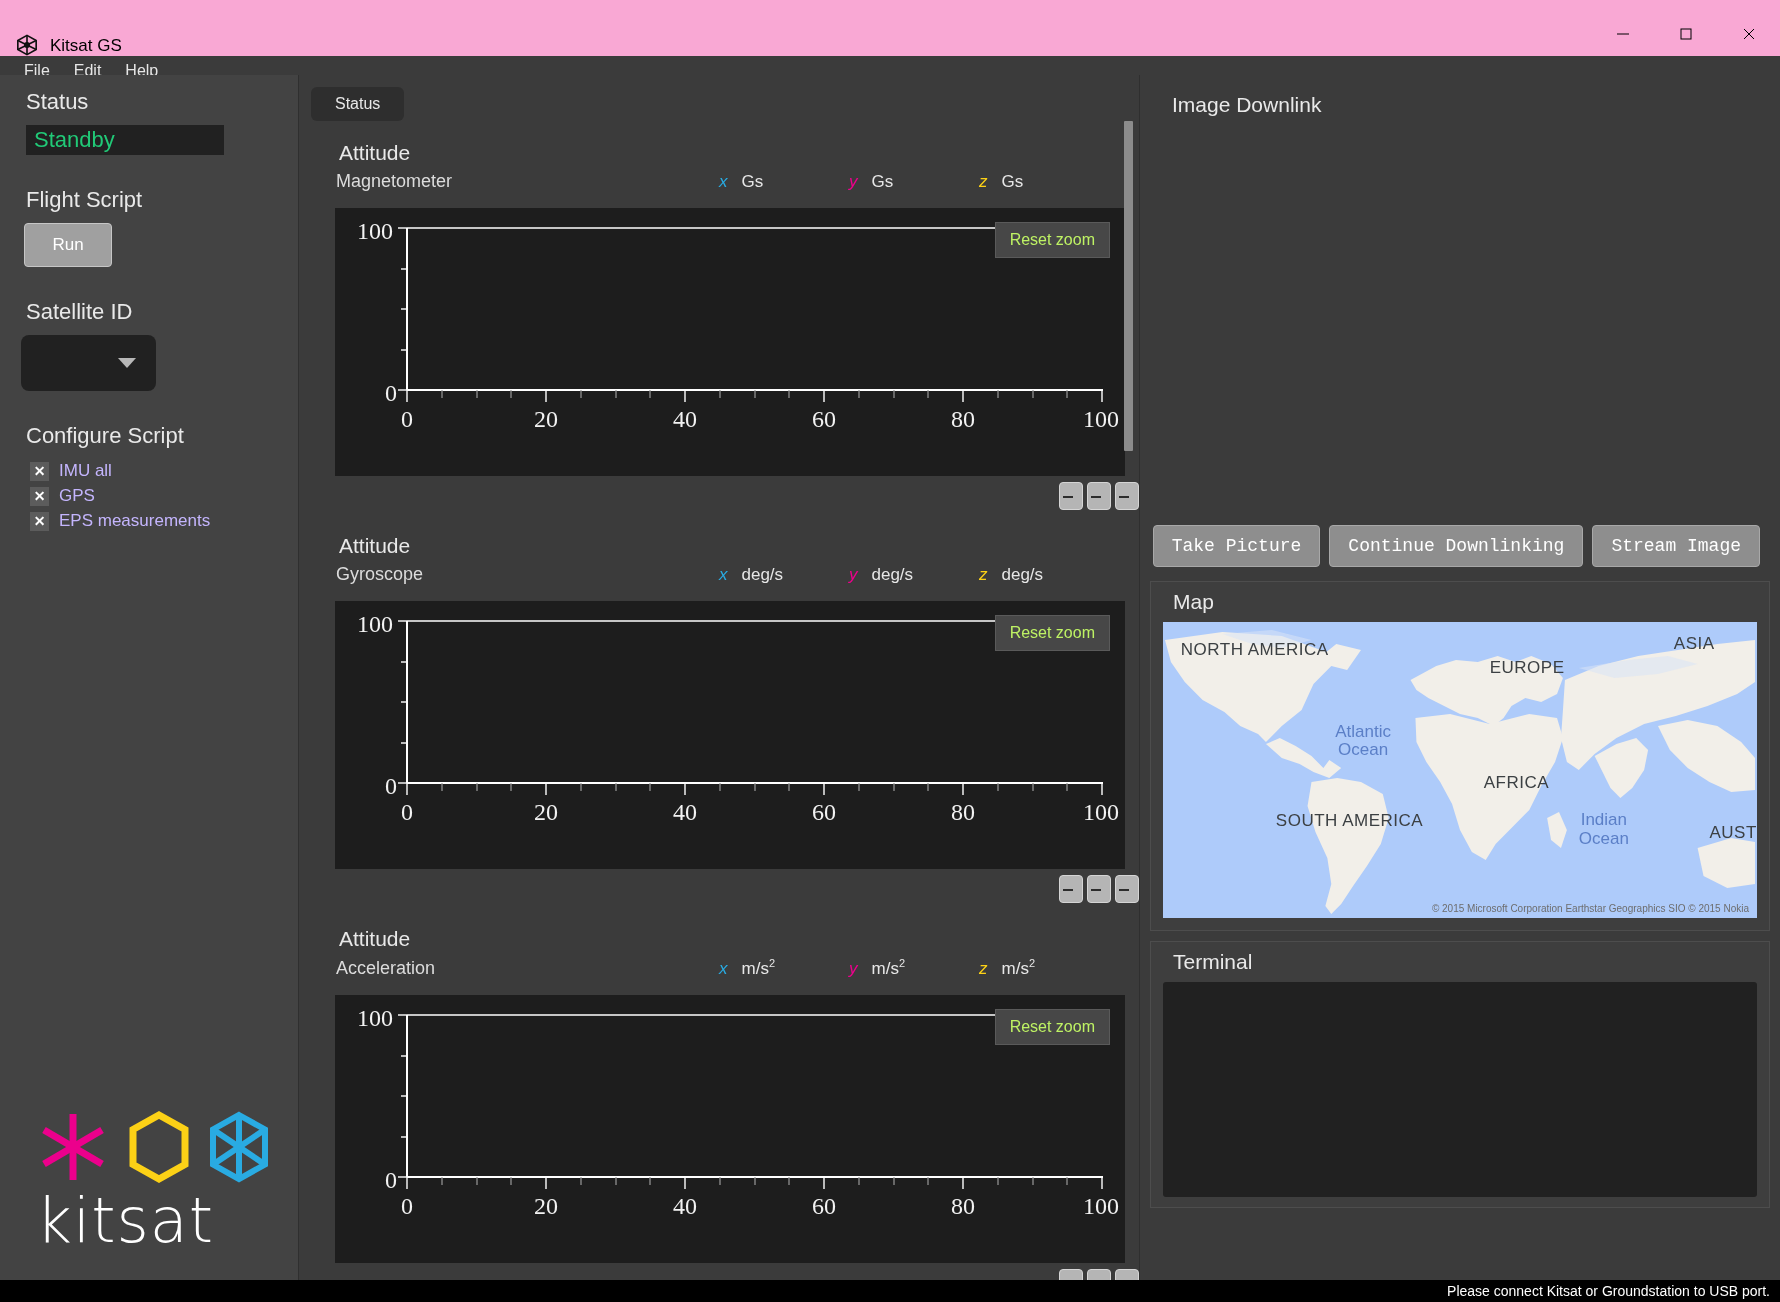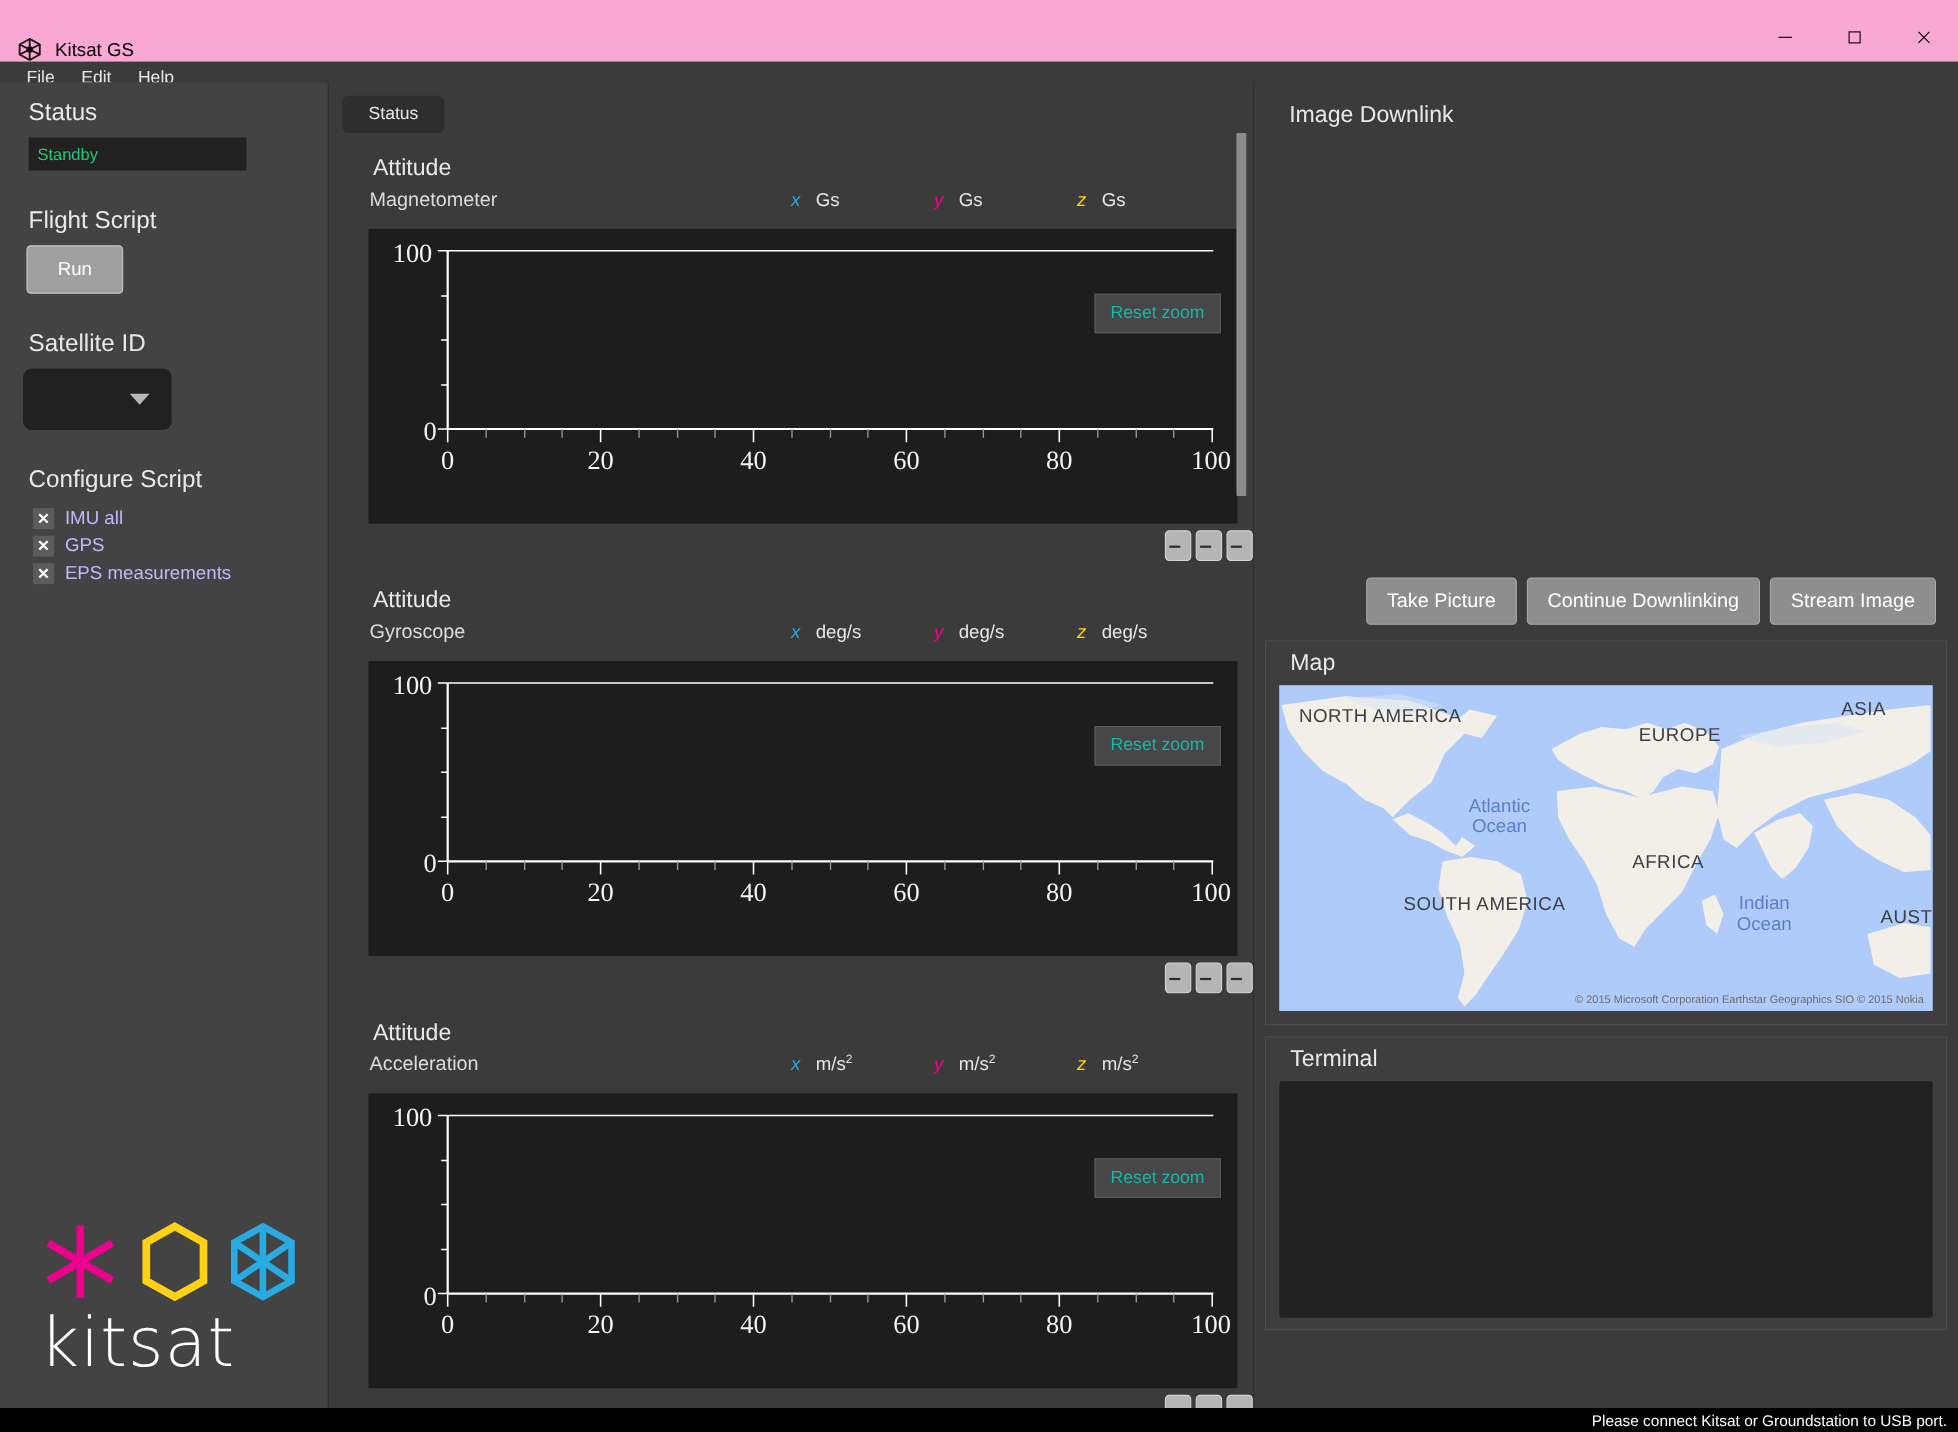--- a/index.html
+++ b/index.html
@@ -74,21 +74,21 @@
   }
   .status-field {
     margin-left: 26px;
     width: 198px;
     height: 30px;
     background: #212121;
     display: flex;
     align-items: center;
     padding-left: 8px;
     color: #21c977;
-    font-size: 15px;
+    font-size: 22px;
   }
   .spacer-lg { height: 32px; }
   .run-btn {
     margin-left: 24px;
     width: 88px; height: 44px;
     background: #a0a0a0;
     border: 1px solid #c6c6c6;
     border-radius: 4px;
     color: #ffffff;
     font-size: 17px;
@@ -195,25 +195,24 @@
   .ytick-lbl, .xtick-lbl {
     position: absolute;
     color: #f2f2f2;
     font-size: 24px;
     font-family: "Liberation Serif", serif;
   }
   .reset-zoom {
     position: absolute;
     right: 15px; top: 14px;
     background: #474747;
-    color: #14b8a6;
+    color: #bef264;
     font-size: 16px;
     padding: 8px 14px;
     border: 1px solid #5a5a5a;
-    margin-top: 45px;
   }
   .minibtn-row {
     display: flex;
     gap: 4px;
     margin-left: 760px;
     margin-top: 6px;
   }
   .minibtn {
     width: 70px; height: 28px;
     background: #b5b5b5;
@@ -268,20 +267,21 @@
     justify-content: flex-end;
     padding: 0 10px 14px 0;
   }
   .dl-btn {
     background: #8e8e8e;
     border: 1px solid #a8a8a8;
     border-radius: 4px;
     color: #ffffff;
     font-size: 18px;
     padding: 10px 18px;
+    font-family: Liberation Mono, monospace;
   }
 
   .group-box {
     border: 1px solid #4d4d4d;
     background: #3e3e3e;
     margin-bottom: 10px;
   }
   .map-canvas {
     margin: 0 12px 12px 12px;
     height: 296px;

